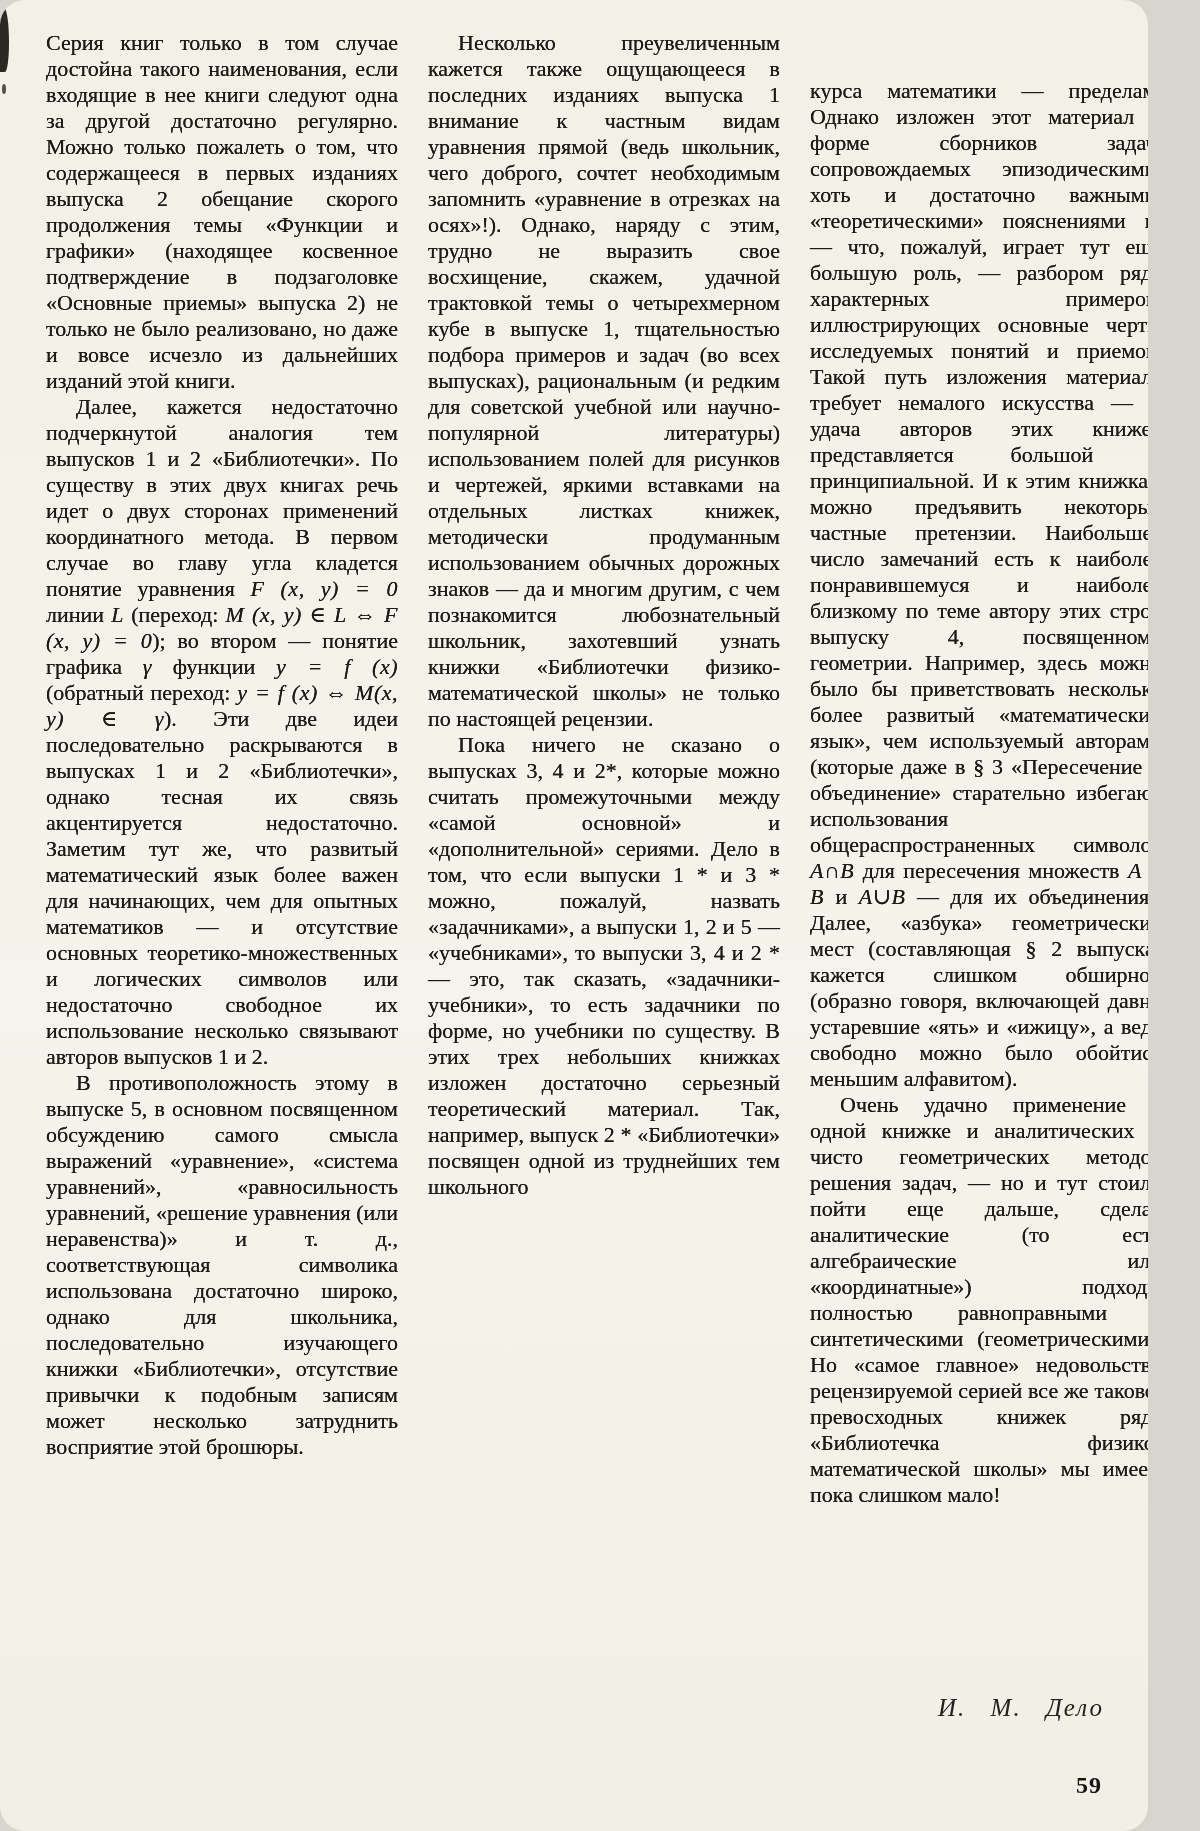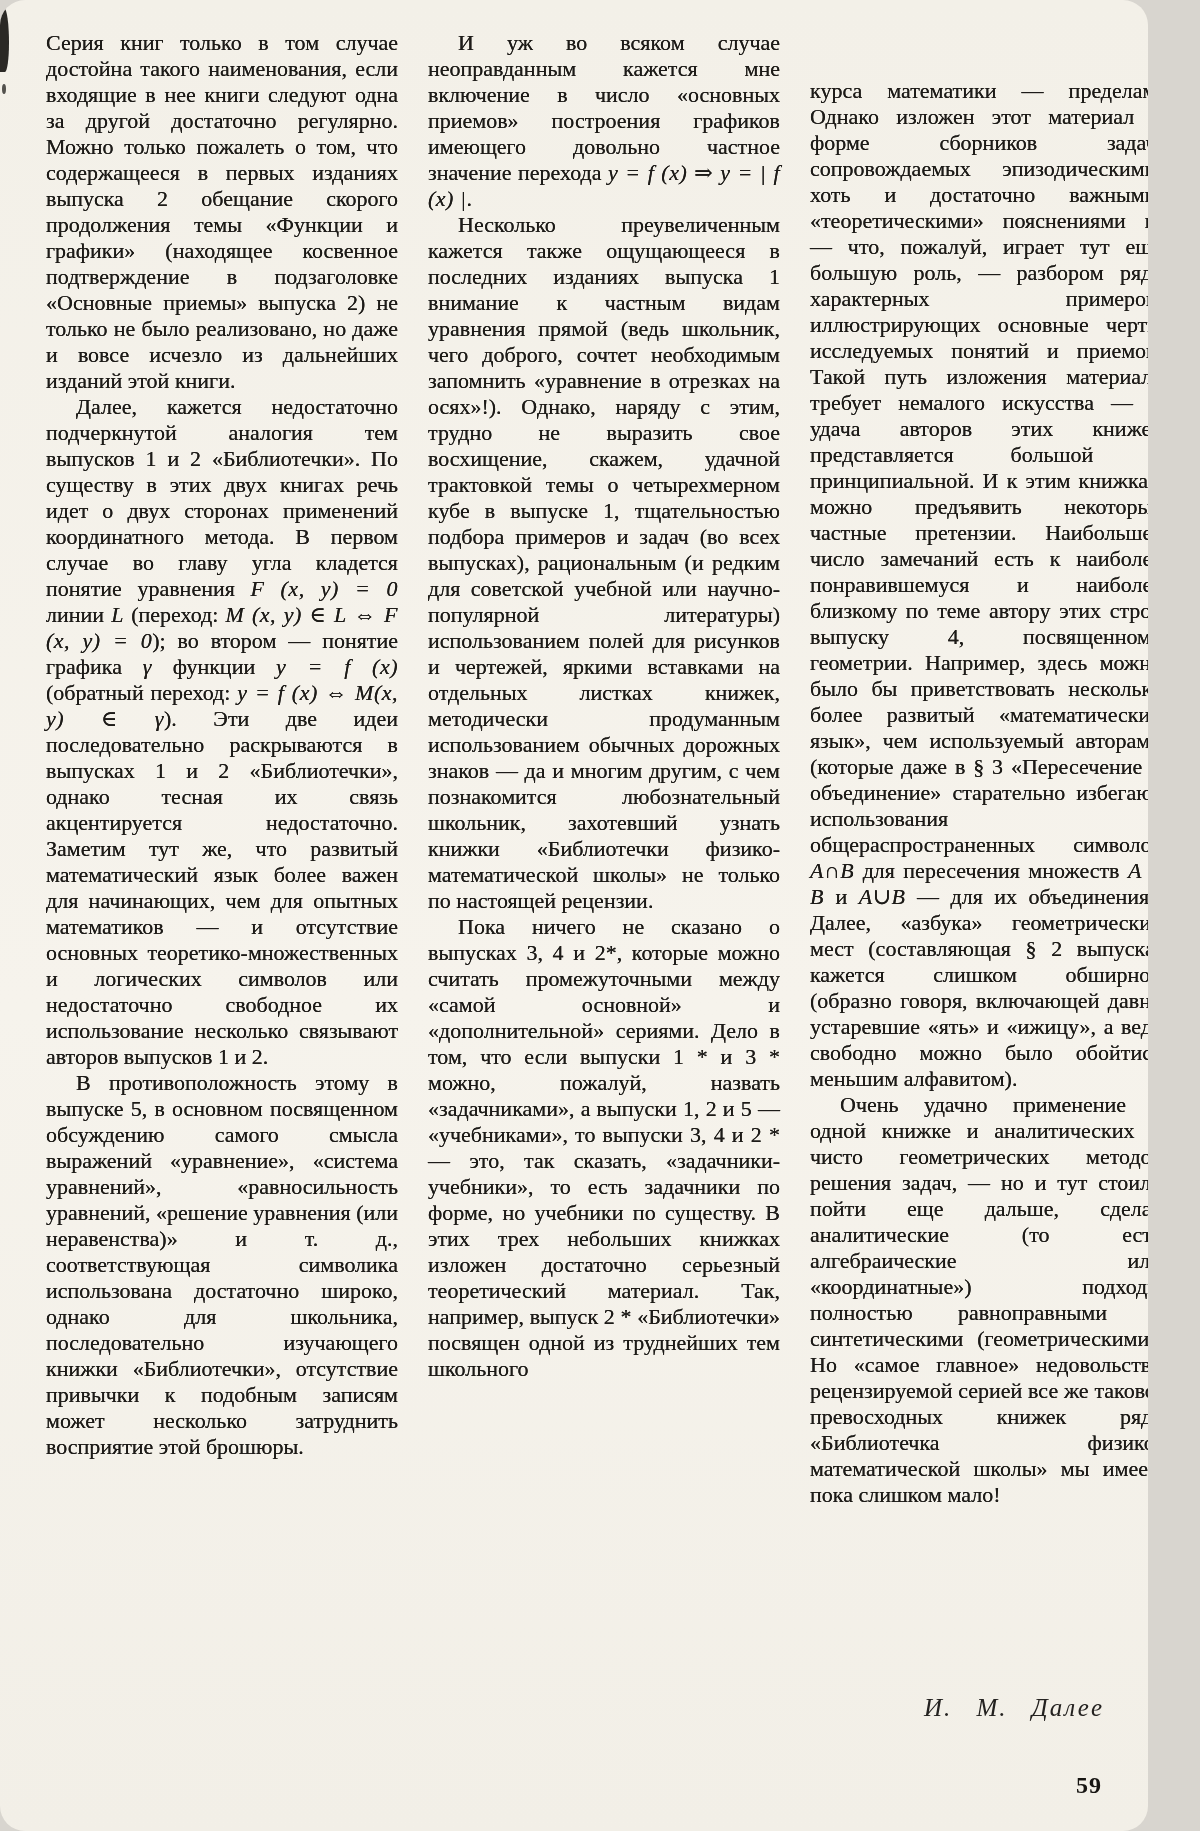--- a/index.html
+++ b/index.html
@@ -57,24 +57,23 @@
 <div class="page">
   <div class="scan-mark scan-mark-1"></div>
   <div class="scan-mark scan-mark-2"></div>
 
   <div class="col col-1" id="col-0">
       <p class="para"><span>Серия книг только в том случае достойна такого наименования, если входящие в нее книги следуют одна за другой достаточно регулярно. Можно только пожалеть о том, что содержащееся в первых изданиях выпуска 2 обещание скорого продолжения темы «Функции и графики» (находящее косвенное подтверждение в подзаголовке «Основные приемы» выпуска 2) не только не было реализовано, но даже и вовсе исчезло из дальнейших изданий этой книги.</span></p>
       <p class="para indent"><span>Далее, кажется недостаточно подчеркнутой аналогия тем выпусков 1 и 2 «Библиотечки». По существу в этих двух книгах речь идет о двух сторонах применений координатного метода. В первом случае во главу угла кладется понятие уравнения </span><span class="math">F (x, y) = 0</span><span> линии </span><span class="math">L</span><span> (переход: </span><span class="math">M (x, y) ∈ L ⇔ F (x, y) = 0</span><span>); во втором — понятие графика </span><span class="math">γ</span><span> функции </span><span class="math">y = f (x)</span><span> (обратный переход: </span><span class="math">y = f (x) ⇔ M(x, y) ∈ γ</span><span>). Эти две идеи последовательно раскрываются в выпусках 1 и 2 «Библиотечки», однако тесная их связь акцентируется недостаточно. Заметим тут же, что развитый математический язык более важен для начинающих, чем для опытных математиков — и отсутствие основных теоретико-множественных и логических символов или недостаточно свободное их использование несколько связывают авторов выпусков 1 и 2.</span></p>
       <p class="para indent"><span>В противоположность этому в выпуске 5, в основном посвященном обсуждению самого смысла выражений «уравнение», «система уравнений», «равносильность уравнений, «решение уравнения (или неравенства)» и т. д., соответствующая символика использована достаточно широко, однако для школьника, последовательно изучающего книжки «Библиотечки», отсутствие привычки к подобным записям может несколько затруднить восприятие этой брошюры.</span></p>
     </div>
   <div class="col col-2" id="col-1">
-      <p class="para indent"><span>И уж во всяком случае неоправданным кажется мне включение в число «основных приемов» построения графиков имеющего довольно частное значение перехода </span><span class="math">y = f (x) ⇒ y = | f (x) |</span><span>.</span></p>
       <p class="para indent"><span>Несколько преувеличенным кажется также ощущающееся в последних изданиях выпуска 1 внимание к частным видам уравнения прямой (ведь школьник, чего доброго, сочтет необходимым запомнить «уравнение в отрезках на осях»!). Однако, наряду с этим, трудно не выразить свое восхищение, скажем, удачной трактовкой темы о четырехмерном кубе в выпуске 1, тщательностью подбора примеров и задач (во всех выпусках), рациональным (и редким для советской учебной или научно-популярной литературы) использованием полей для рисунков и чертежей, яркими вставками на отдельных листках книжек, методически продуманным использованием обычных дорожных знаков — да и многим другим, с чем познакомится любознательный школьник, захотевший узнать книжки «Библиотечки физико-математической школы» не только по настоящей рецензии.</span></p>
       <p class="para indent"><span>Пока ничего не сказано о выпусках 3, 4 и 2*, которые можно считать промежуточными между «самой основной» и «дополнительной» сериями. Дело в том, что если выпуски 1 * и 3 * можно, пожалуй, назвать «задачниками», а выпуски 1, 2 и 5 — «учебниками», то выпуски 3, 4 и 2 * — это, так сказать, «задачники-учебники», то есть задачники по форме, но учебники по существу. В этих трех небольших книжках изложен достаточно серьезный теоретический материал. Так, например, выпуск 2 * «Библиотечки» посвящен одной из труднейших тем школьного</span></p>
     </div>
   <div class="col col-3" id="col-2">
       <p class="para"><span>курса математики — пределам. Однако изложен этот материал в форме сборников задач, сопровождаемых эпизодическими, хоть и достаточно важными, «теоретическими» пояснениями и, — что, пожалуй, играет тут еще большую роль, — разбором ряда характерных примеров, иллюстрирующих основные черты исследуемых понятий и приемов. Такой путь изложения материала требует немалого искусства — и удача авторов этих книжек представляется большой и принципиальной. И к этим книжкам можно предъявить некоторые частные претензии. Наибольшее число замечаний есть к наиболее понравившемуся и наиболее близкому по теме автору этих строк выпуску 4, посвященному геометрии. Например, здесь можно было бы приветствовать несколько более развитый «математический язык», чем используемый авторами (которые даже в § 3 «Пересечение и объединение» старательно избегают использования общераспространенных символов </span><span class="math">A∩B</span><span> для пересечения множеств </span><span class="math">A</span><span> и </span><span class="math">B</span><span> и </span><span class="math">A∪B</span><span> — для их объединения). Далее, «азбука» геометрических мест (составляющая § 2 выпуска) кажется слишком обширной (образно говоря, включающей давно устаревшие «ять» и «ижицу», а ведь свободно можно было обойтись меньшим алфавитом).</span></p>
       <p class="para indent"><span>Очень удачно применение в одной книжке и аналитических и чисто геометрических методов решения задач, — но и тут стоило пойти еще дальше, сделав аналитические (то есть алгебраические или «координатные») подходы полностью равноправными с синтетическими (геометрическими). Но «самое главное» недовольство рецензируемой серией все же таково: превосходных книжек ряда «Библиотечка физико-математической школы» мы имеем пока слишком мало!</span></p>
     </div>
 
-  <div class="signature">И. М. Далее</div>
+  <div class="signature">И. М. Дело</div>
   <div class="page-number">59</div>
 </div>
 
 </body></html>

